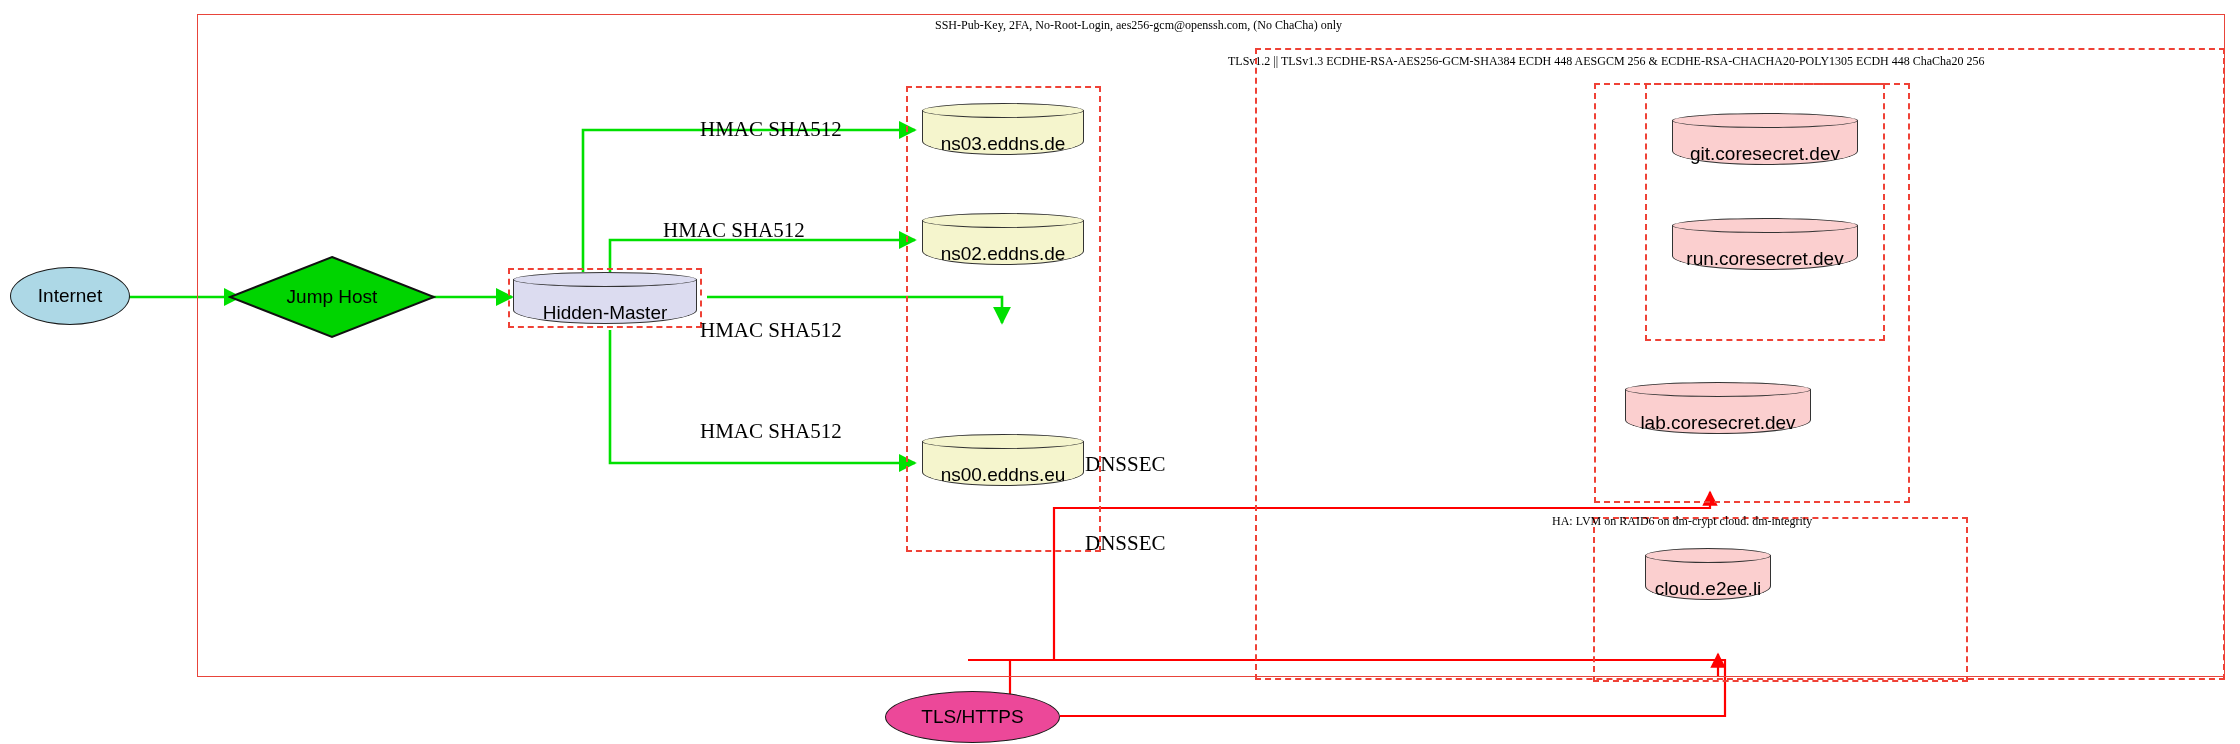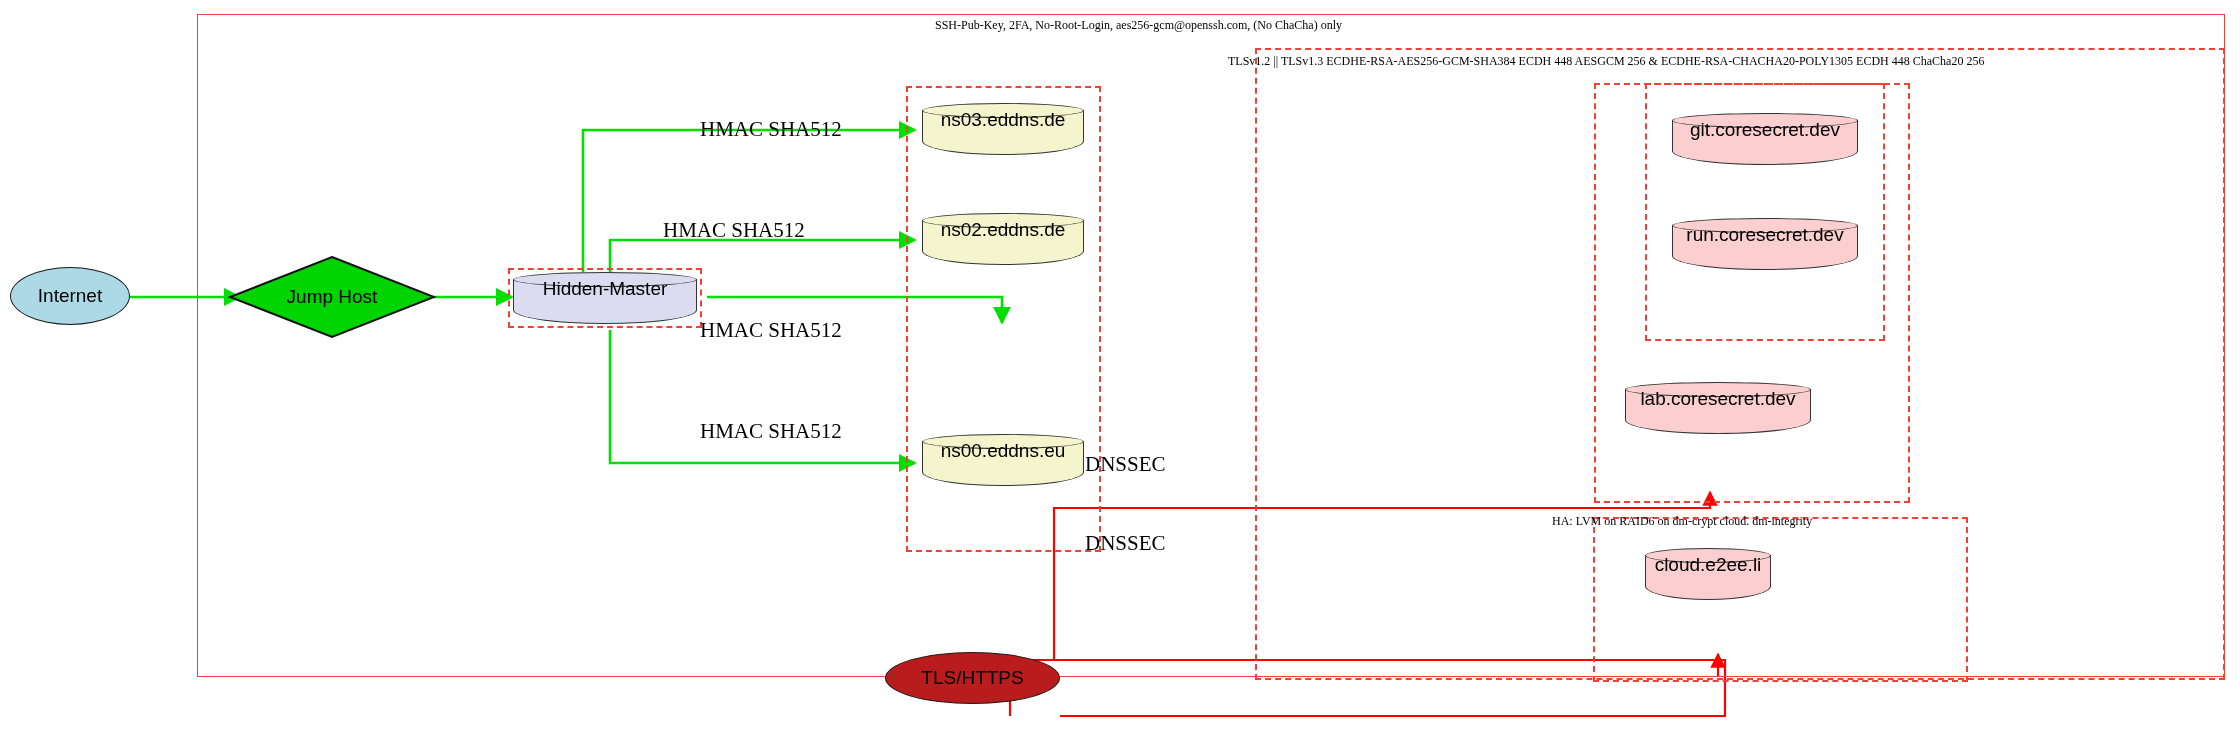--- a/index.html
+++ b/index.html
@@ -19,21 +19,21 @@
     position: absolute;
     left: 0;
     top: 0;
     width: 2240px;
     height: 744px;
   }
   
   .cyl {
     position: absolute;
     display: flex;
-    align-items: flex-start;
+    align-items: flex-end;
     justify-content: center;
     font-size: 19px;
     color: #000000;
     text-align: center;
     white-space: nowrap;
     z-index: 6;
   }
   .cyl .cyl-body {
     position: absolute;
     left: 0;
@@ -231,21 +231,21 @@
     <div class="cyl-top" style="background:#fbcfcf;"></div>
     <span class="cyl-label">lab.coresecret.dev</span>
   </div>
 
   <div class="cyl" style="left:1645px; top:548px; width:126px; height:52px;">
     <div class="cyl-body" style="background:#fbcfcf;"></div>
     <div class="cyl-top" style="background:#fbcfcf;"></div>
     <span class="cyl-label">cloud.e2ee.li</span>
   </div>
 
-  <div class="ellipse" style="left:885px; top:652px; width:175px; height:52px; background:#b91c1c;">
+  <div class="ellipse" style="left:885px; top:691px; width:175px; height:52px; background:#ec4899;">
     <span>TLS/HTTPS</span>
   </div>
 
   <div class="lbl lbl-edge" style="left:700px; top:117px;">HMAC SHA512</div>
 
   <div class="lbl lbl-edge" style="left:663px; top:218px;">HMAC SHA512</div>
 
   <div class="lbl lbl-edge" style="left:700px; top:318px;">HMAC SHA512</div>
 
   <div class="lbl lbl-edge" style="left:700px; top:419px;">HMAC SHA512</div>

